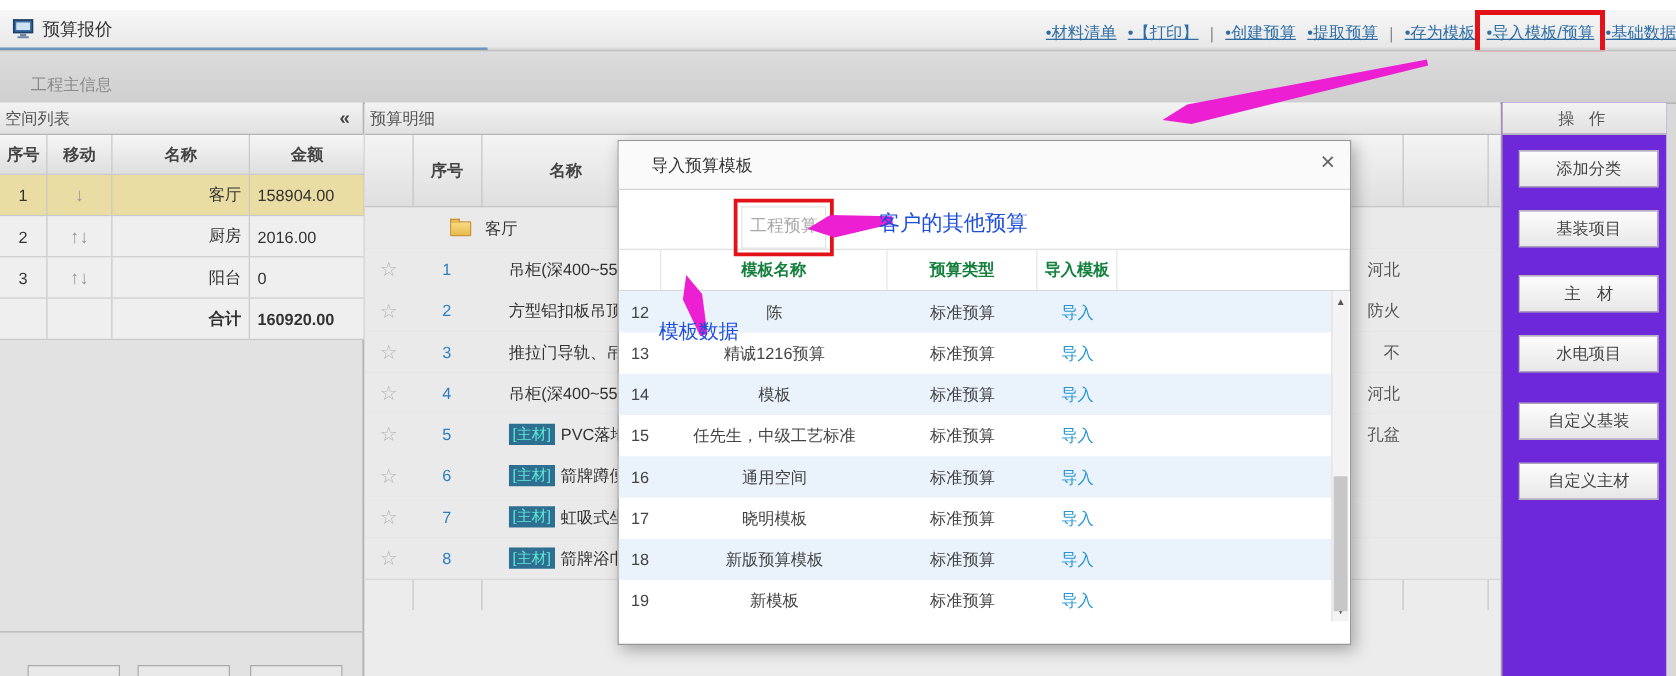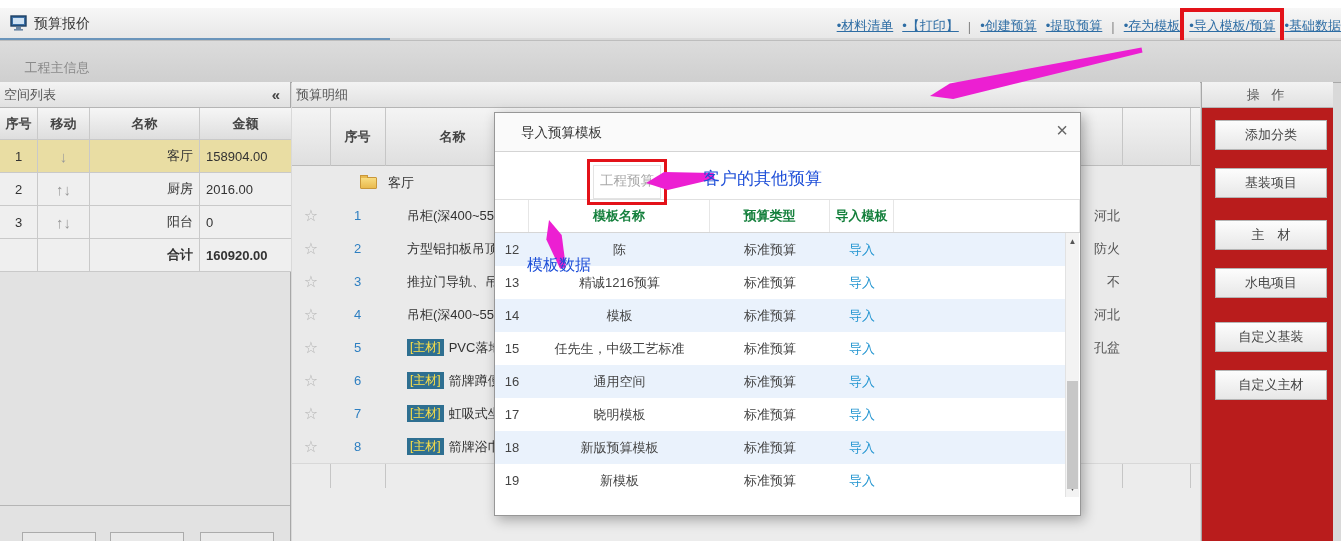--- a/index.html
+++ b/index.html
@@ -53,28 +53,28 @@
            font-size:13px;font-weight:bold;color:#444;box-sizing:border-box;}
   .mt-hcell{position:absolute;top:0;height:58px;display:flex;align-items:center;justify-content:center;}
   .mt-vline{position:absolute;top:26px;width:1px;background:#c6c6c6;height:380px;}
   .mt-row{position:absolute;left:0;width:100%;height:33px;background:#eaeaea;
           border-bottom:1px solid #d8d8d8;font-size:13px;color:#333;}
   .mt-star{position:absolute;left:0;top:0;width:38px;height:33px;color:#b5b5b5;font-size:16px;
            display:flex;align-items:center;justify-content:center;cursor:pointer;}
   .mt-no{position:absolute;left:38px;top:0;width:55px;height:33px;color:#2e7fc1;
          display:flex;align-items:center;justify-content:center;}
   .mt-name{position:absolute;left:115px;top:0;height:33px;display:flex;align-items:center;gap:5px;white-space:nowrap;overflow:hidden;}
-  .badge{background:#2e6f91;color:#fde047;font-size:12px;padding:1px 3px;line-height:15px;}
+  .badge{background:#2e6f91;color:#5eead4;font-size:12px;padding:1px 3px;line-height:15px;}
   .frag{position:absolute;right:80px;top:0;height:33px;display:flex;align-items:center;color:#555;}
   .folder{display:inline-block;width:15px;height:10px;background:linear-gradient(#f8dc80,#e9ba4e);
           border:1px solid #c9973a;border-radius:1px;position:relative;margin-right:6px;}
   .folder:before{content:"";position:absolute;top:-3px;left:-1px;width:6px;height:2px;
           background:#e9ba4e;border:1px solid #c9973a;border-bottom:none;}
   
-  .panel-right{position:absolute;left:1201px;top:82px;width:132px;bottom:0;background:#b91c1c;
+  .panel-right{position:absolute;left:1201px;top:82px;width:132px;bottom:0;background:#6d28d9;
                border-left:1px solid #a8a8a8;box-sizing:border-box;text-decoration:underline;}
   .panel-right .panel-head{text-align:center;padding-left:0;letter-spacing:4px;}
   .abtn{position:absolute;left:13px;width:112px;height:30px;line-height:28px;text-align:center;
         font-size:13px;color:#444;background:linear-gradient(#fdfdfd,#e7e7e7);
         border:1px solid #b5b5b5;cursor:pointer;box-sizing:border-box;}
   
   .modal{position:absolute;left:494px;top:112px;width:587px;height:404px;background:#fff;
          border:1px solid #979797;box-shadow:3px 4px 12px rgba(0,0,0,.3);z-index:40;box-sizing:border-box;padding-left:43px;}
   .m-titlebar{position:absolute;left:0;top:0;width:100%;height:39px;background:#fafafa;
               border-bottom:1px solid #d4d4d4;box-sizing:border-box;}

